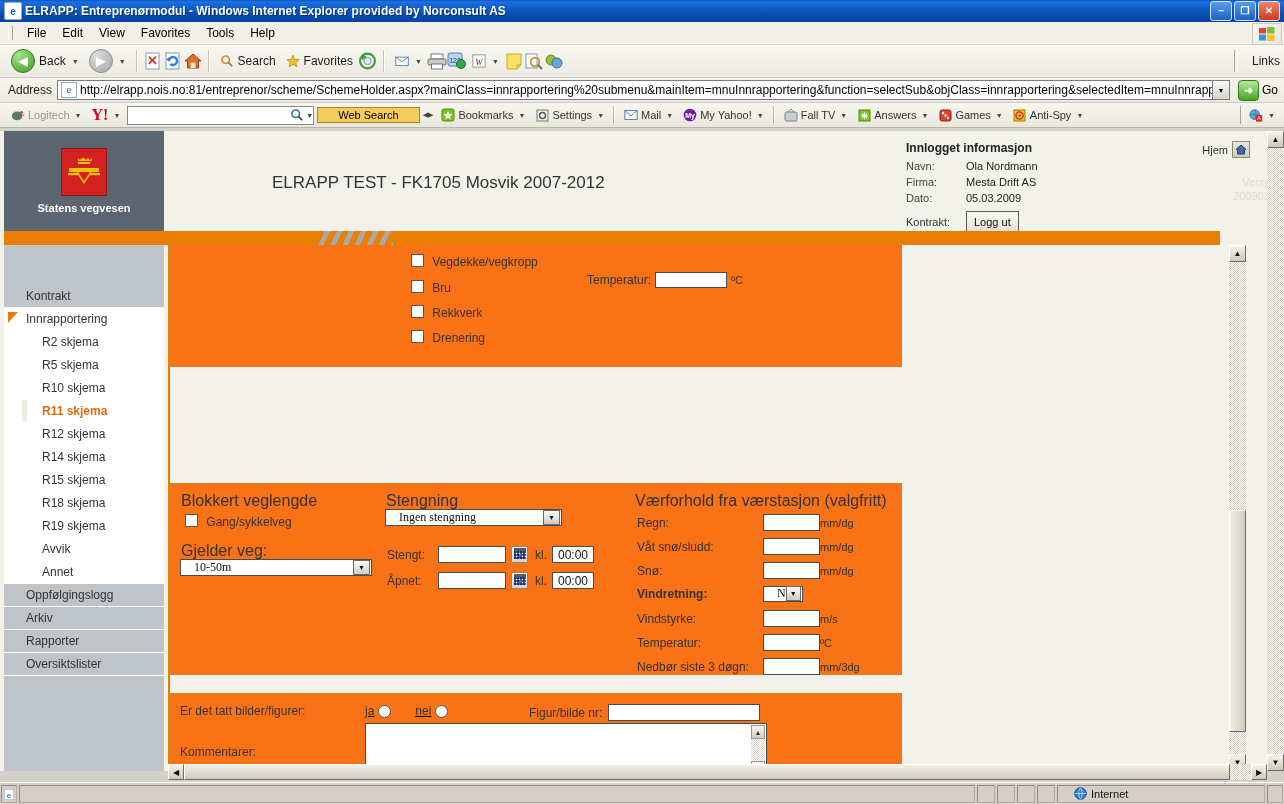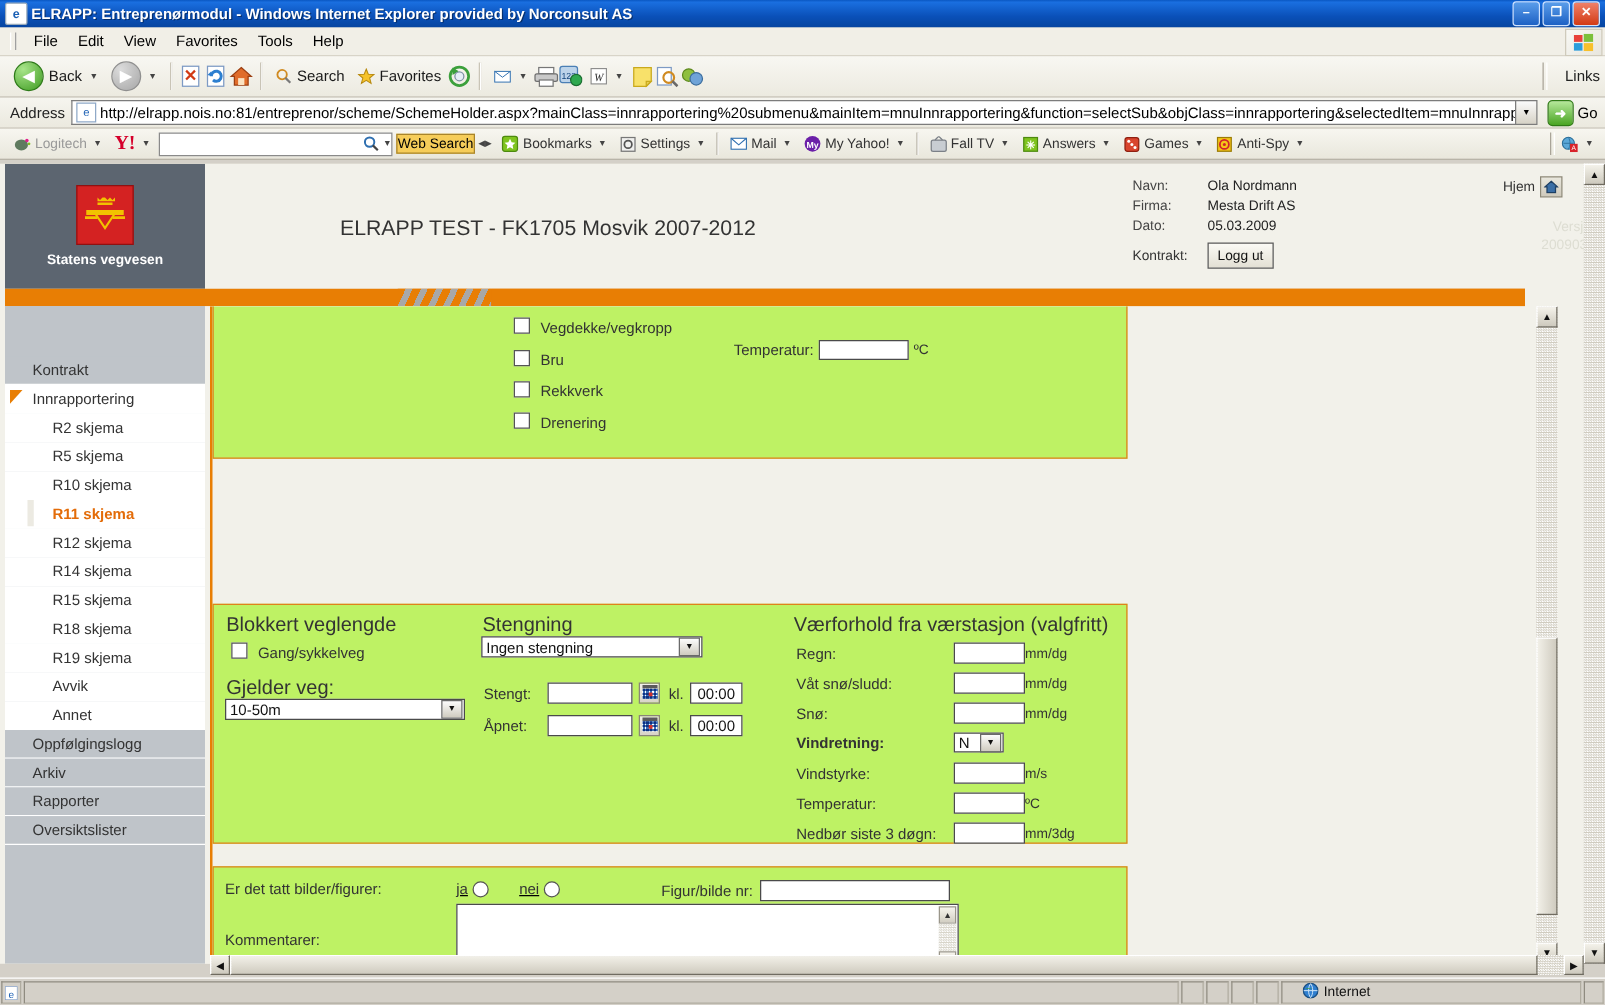--- a/index.html
+++ b/index.html
@@ -61,21 +61,21 @@
     border:1px solid #7c7c7c;display:flex;align-items:center;justify-content:center;font-size:7px;}
   .go-btn{display:flex;align-items:center;gap:3px;margin:0 6px 0 8px;font-size:12px;}
   .go-arrow{width:19px;height:19px;border-radius:4px;background:linear-gradient(to bottom,#b5e89a,#4aa524);
     border:1px solid #2f7a16;color:#fff;font-size:11px;display:flex;align-items:center;justify-content:center;font-weight:bold;}
 
   
   .ytoolbar{height:24px;background:linear-gradient(to bottom,#f7f6f0,#e9e7dc);
     border-bottom:1px solid #b8b4a8;display:flex;align-items:center;padding-left:6px;position:relative;}
   .y-item{display:flex;align-items:center;gap:3px;font-size:11px;color:#333;padding:0 5px;white-space:nowrap;}
   .y-input{width:185px;height:17px;background:#fff;border:1px solid #8a8a8a;margin:0 2px;}
-  .y-search{background:#f6cd5a;border:1px solid #a8842b;font-size:11px;padding:1px 0;color:#000;}
+  .y-search{background:#f6cd5a;border:1px solid #a8842b;font-size:11px;padding:1px 20px;color:#000;}
   .y-sep{width:1px;height:18px;background:#bdb9ad;margin:0 4px;border-right:1px solid #fff;}
   .ico{width:14px;height:14px;display:inline-flex;align-items:center;justify-content:center;font-size:10px;}
 
   
   .page{position:absolute;left:0;top:131px;width:1284px;height:640px;background:#f2f1ea;overflow:hidden;}
 
   .hdr{position:relative;height:100px;background:#f2f1ea;}
   .logo-box{position:absolute;left:4px;top:0;width:160px;height:100px;background:#5c6570;
     display:flex;flex-direction:column;align-items:center;justify-content:center;}
   .logo-shield{width:44px;height:46px;background:#d42222;border:1px solid #8f1111;
@@ -114,28 +114,28 @@
   .side-item.sub{padding-left:38px;background:#fff;}
   .side-item.active{color:#e36c09;font-weight:bold;}
   .side-item.active .sub-tick{position:absolute;left:18px;top:0;width:5px;height:21px;background:#eceae2;}
   .side-marker{position:absolute;left:4px;top:4px;width:0;height:0;
     border-left:10px solid #e87e04;border-bottom:11px solid transparent;}
 
   
   .formwrap{position:absolute;left:164px;top:114px;width:1100px;height:526px;background:#f2f1ea;overflow:hidden;}
   .formpane{position:absolute;left:0;top:0;width:1082px;height:526px;overflow:hidden;}
   .leftbar{position:absolute;left:4px;top:0;width:2px;height:526px;background:#e87e04;}
-  .panel{position:absolute;background:#bef264;border:1px solid #e0811c;}
+  .panel{position:absolute;background:#f97316;border:1px solid #e0811c;}
   .ptitle{font-weight:normal;font-size:16px;color:#333;}
   .lbl{font-size:12px;color:#333;}
   .cb{width:11px;height:11px;border:1px solid #555;background:#fff;display:inline-block;vertical-align:-1px;}
   .rb{width:11px;height:11px;border:1px solid #555;background:#fff;border-radius:50%;display:inline-block;vertical-align:-1px;}
   .tin{background:#fff;border:1px solid #4a4a4a;height:16px;box-sizing:border-box;}
-  .sel{background:#fff;border:1px solid #4a4a4a;height:17px;box-sizing:border-box;display:flex;align-items:center;
-    font-size:12px;padding-left:3px;color:#111;}
+  .sel{background:#fff;border:1px solid #4a4a4a;height:17px;box-sizing:border-box;display:flex;align-items:flex-end;
+    font-size:12px;padding-left:13px;color:#111;font-family:Liberation Serif, serif;}
   .sel .arrow{margin-left:auto;margin-right:1px;width:15px;height:13px;
     background:linear-gradient(to bottom,#fcfcfc,#cfcbbf);border:1px solid #6a6a6a;
     display:flex;align-items:center;justify-content:center;font-size:7px;}
   .calbtn{width:17px;height:17px;background:linear-gradient(to bottom,#f2f0e8,#d8d4c8);border:1px solid #8a8678;
     display:flex;flex-direction:column;align-items:center;justify-content:flex-start;padding-top:1px;box-sizing:border-box;}
   .calbtn .top{width:12px;height:3px;background:#5b5b5b;}
   .calbtn .grid{width:12px;height:8px;background:
       repeating-linear-gradient(to right,#3b6fb6 0 2px,#fff 2px 3px),
       repeating-linear-gradient(to bottom,#3b6fb6 0 2px,#fff 2px 3px);
       background-blend-mode:multiply;position:relative;}
@@ -473,20 +473,21 @@
             <path d="M13 18 h12 l-6 9 z" fill="#d42222"></path>
             <rect x="3" y="19" width="10" height="2.2" fill="#f2c200"></rect>
             <rect x="25" y="19" width="10" height="2.2" fill="#f2c200"></rect>
           </svg>
         </div>
         <div class="logo-caption">Statens vegvesen</div>
       </div>
       <div class="page-title">ELRAPP TEST - FK1705 Mosvik 2007-2012</div>
 
       <div class="login-box">
+        <div class="login-title">Innlogget informasjon</div>
         <div class="login-row">
           <span class="lk">Navn:</span>
           <span class="lv">Ola Nordmann</span>
         </div>
         <div class="login-row">
           <span class="lk">Firma:</span>
           <span class="lv">Mesta Drift AS</span>
         </div>
         <div class="login-row">
           <span class="lk">Dato:</span>
@@ -733,21 +734,21 @@
       <svg width="10" height="11" viewBox="0 0 10 11">
           <rect x="0" y="0" width="10" height="11" fill="#fff" stroke="#7d9ac4"></rect>
           <text x="5" y="9" font-size="8" fill="#1a5fb4" text-anchor="middle" font-family="Liberation Sans">e</text>
         </svg>
     </div>
     <div class="st-cell" style="flex:1;"></div>
     <div class="st-cell" style="width:18px;"></div>
     <div class="st-cell" style="width:18px;"></div>
     <div class="st-cell" style="width:18px;"></div>
     <div class="st-cell" style="width:18px;"></div>
-    <div class="st-cell st-zone" style="width:240px;padding-left:16px;">
+    <div class="st-cell st-zone" style="width:208px;padding-left:16px;">
       <span>
         <svg width="13" height="13" viewBox="0 0 13 13">
             <circle cx="6.5" cy="6.5" r="5.8" fill="#2f7fd0" stroke="#1b4f80"></circle>
             <path d="M1 6.5h11M6.5 .9c2.2 2.6 2.2 8.6 0 11.2M6.5 .9c-2.2 2.6-2.2 8.6 0 11.2" fill="none" stroke="#cde4f6" stroke-width=".8"></path>
             <path d="M2 4.5c1.5 1 4 1 5.5 0" fill="#3c9e3c" opacity=".85"></path>
           </svg>
       </span>
       <span>Internet</span>
     </div>
     <div class="st-cell" style="width:16px;"></div>

